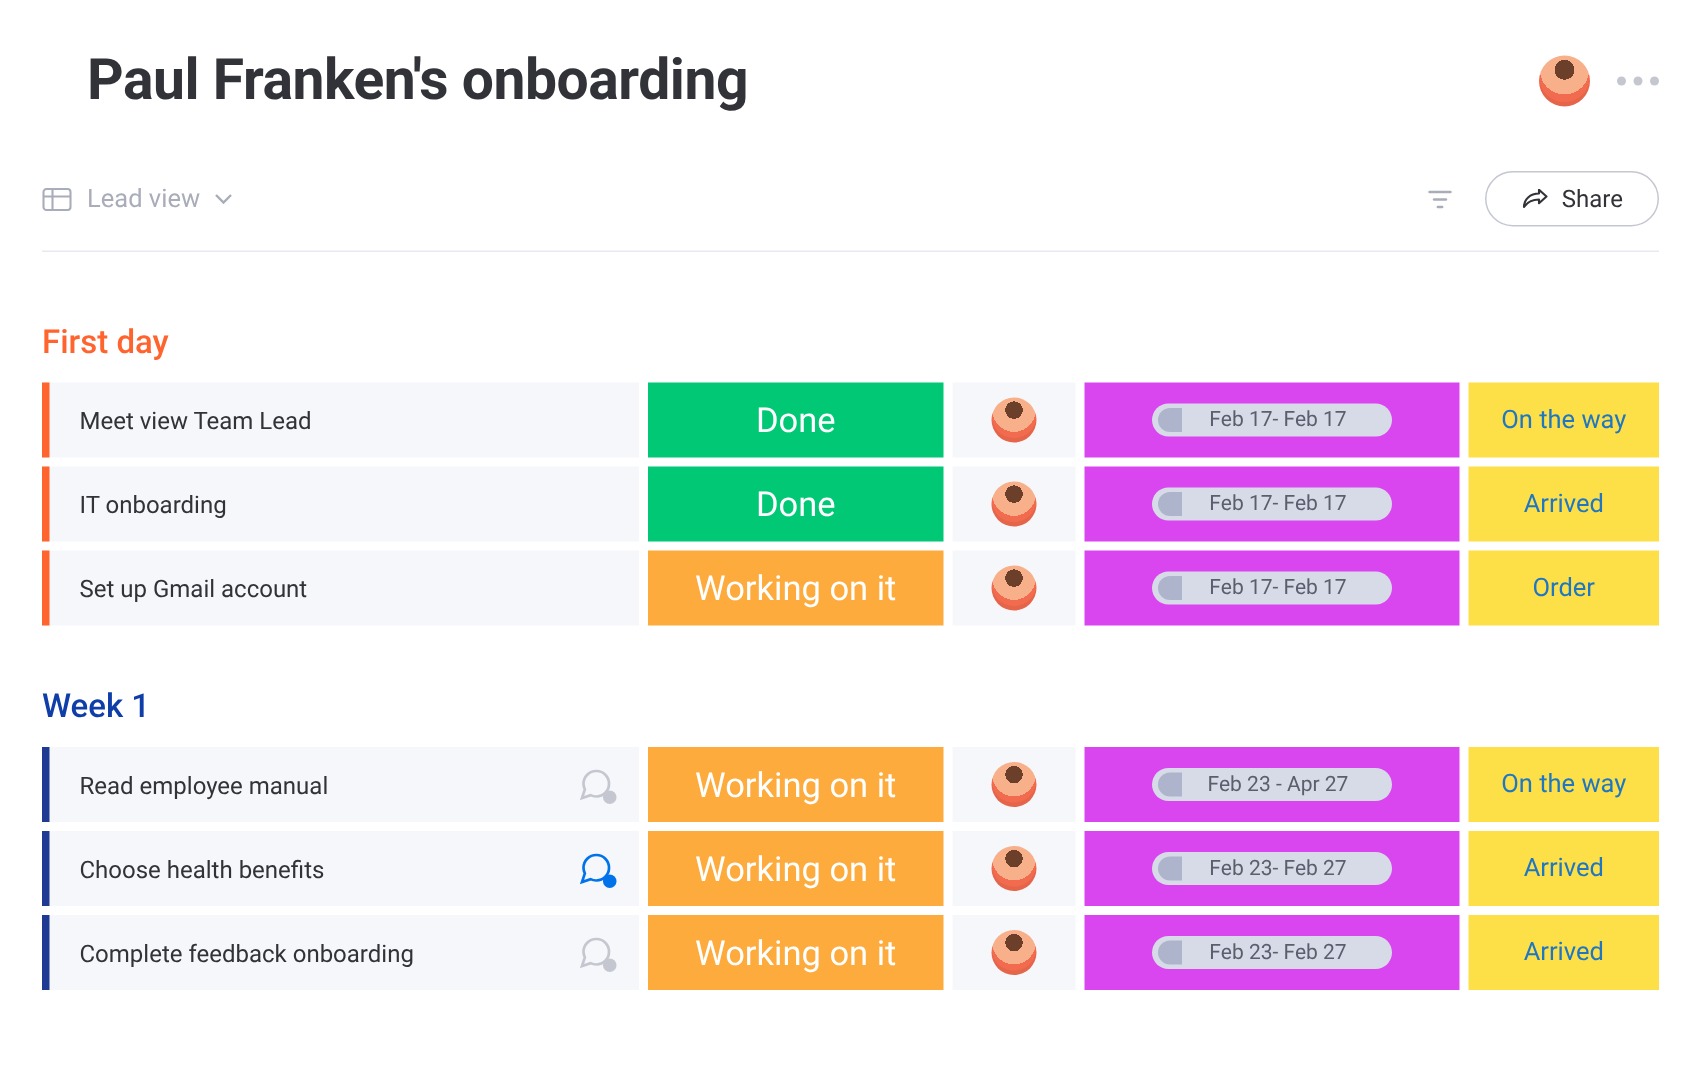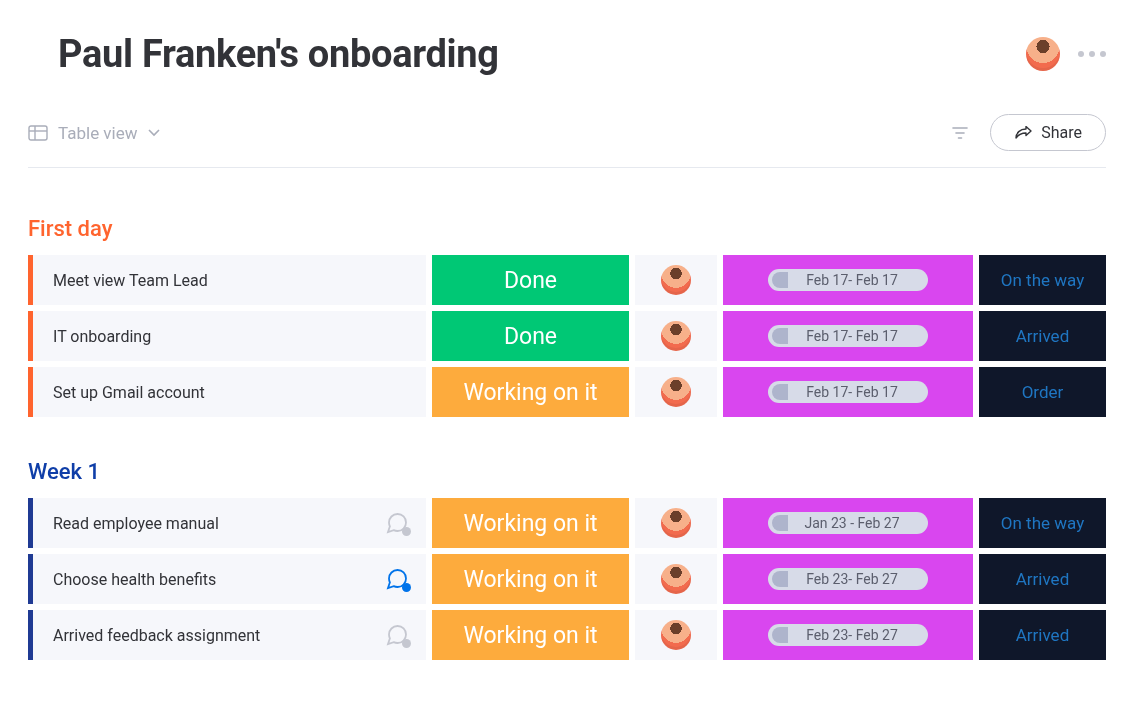--- a/index.html
+++ b/index.html
@@ -104,21 +104,21 @@
     position:relative;
     min-width:160px;
     text-align:center;
   }
   .date-pill::before {
     content:""; position:absolute; left:4px; top:3px; bottom:3px; width:16px;
     background:#aeb4cc; border-radius:10px 0 0 10px;
   }
   .cell-action {
     flex:1;
-    background:#0f172a;
+    background:#fde047;
     display:flex; align-items:center; justify-content:center;
     color:#1f76c2; font-size:17px; cursor:pointer;
   }
 </style>
 </head>
 <body>
 
 <div class="page">
   <div class="header-row">
     <h1 class="page-title">Paul Franken's onboarding</h1>
@@ -132,21 +132,21 @@
     </div>
   </div>
 
   <div class="toolbar">
     <div class="view-switcher">
       <svg width="20" height="16" viewBox="0 0 20 16" fill="none" stroke-width="1.4">
         <rect x="1" y="1" width="18" height="14" rx="2"></rect>
         <line x1="1" y1="6" x2="19" y2="6"></line>
         <line x1="7" y1="1" x2="7" y2="15"></line>
       </svg>
-      <span>Table view</span>
+      <span>Lead view</span>
       <svg width="12" height="8" viewBox="0 0 12 8" fill="none" stroke-width="1.6">
         <polyline points="1,1 6,6 11,1"></polyline>
       </svg>
     </div>
     <div class="toolbar-right">
       <div class="filter-icon">
         <svg width="16" height="14" viewBox="0 0 16 14" stroke="#a9adb9" stroke-width="1.6" fill="none" stroke-linecap="round">
           <line x1="1" y1="2" x2="15" y2="2"></line>
           <line x1="4" y1="7" x2="12" y2="7"></line>
           <line x1="6.5" y1="12" x2="9.5" y2="12"></line>
@@ -231,21 +231,21 @@
     <span class="chat-dot" style="background:#c5c7d0"></span>
   </div>
       </div>
       <div class="cell-status status-working">
         <span>Working on it</span>
       </div>
       <div class="cell-person">
         <div class="avatar"></div>
       </div>
       <div class="cell-date">
-        <div class="date-pill">Jan 23 - Feb 27</div>
+        <div class="date-pill">Feb 23 - Apr 27</div>
       </div>
       <div class="cell-action">
         <span>On the way</span>
       </div>
         </div>
         <div class="row">
       <div class="cell-name">
         <span>Choose health benefits</span>
         <div class="chat-icon">
     <svg width="24" height="24" viewBox="0 0 24 24" fill="none" stroke="#0073ea" stroke-width="1.8">
@@ -262,21 +262,21 @@
       </div>
       <div class="cell-date">
         <div class="date-pill">Feb 23- Feb 27</div>
       </div>
       <div class="cell-action">
         <span>Arrived</span>
       </div>
         </div>
         <div class="row">
       <div class="cell-name">
-        <span>Arrived feedback assignment</span>
+        <span>Complete feedback onboarding</span>
         <div class="chat-icon">
     <svg width="24" height="24" viewBox="0 0 24 24" fill="none" stroke="#c5c7d0" stroke-width="1.8">
       <path d="M21 11.5a8.38 8.38 0 0 1-8.5 8.5 8.5 8.5 0 0 1-3.8-.9L3 21l1.9-5.7A8.38 8.38 0 0 1 4 11.5 8.5 8.5 0 0 1 12.5 3 8.38 8.38 0 0 1 21 11.5z"></path>
     </svg>
     <span class="chat-dot" style="background:#c5c7d0"></span>
   </div>
       </div>
       <div class="cell-status status-working">
         <span>Working on it</span>
       </div>

